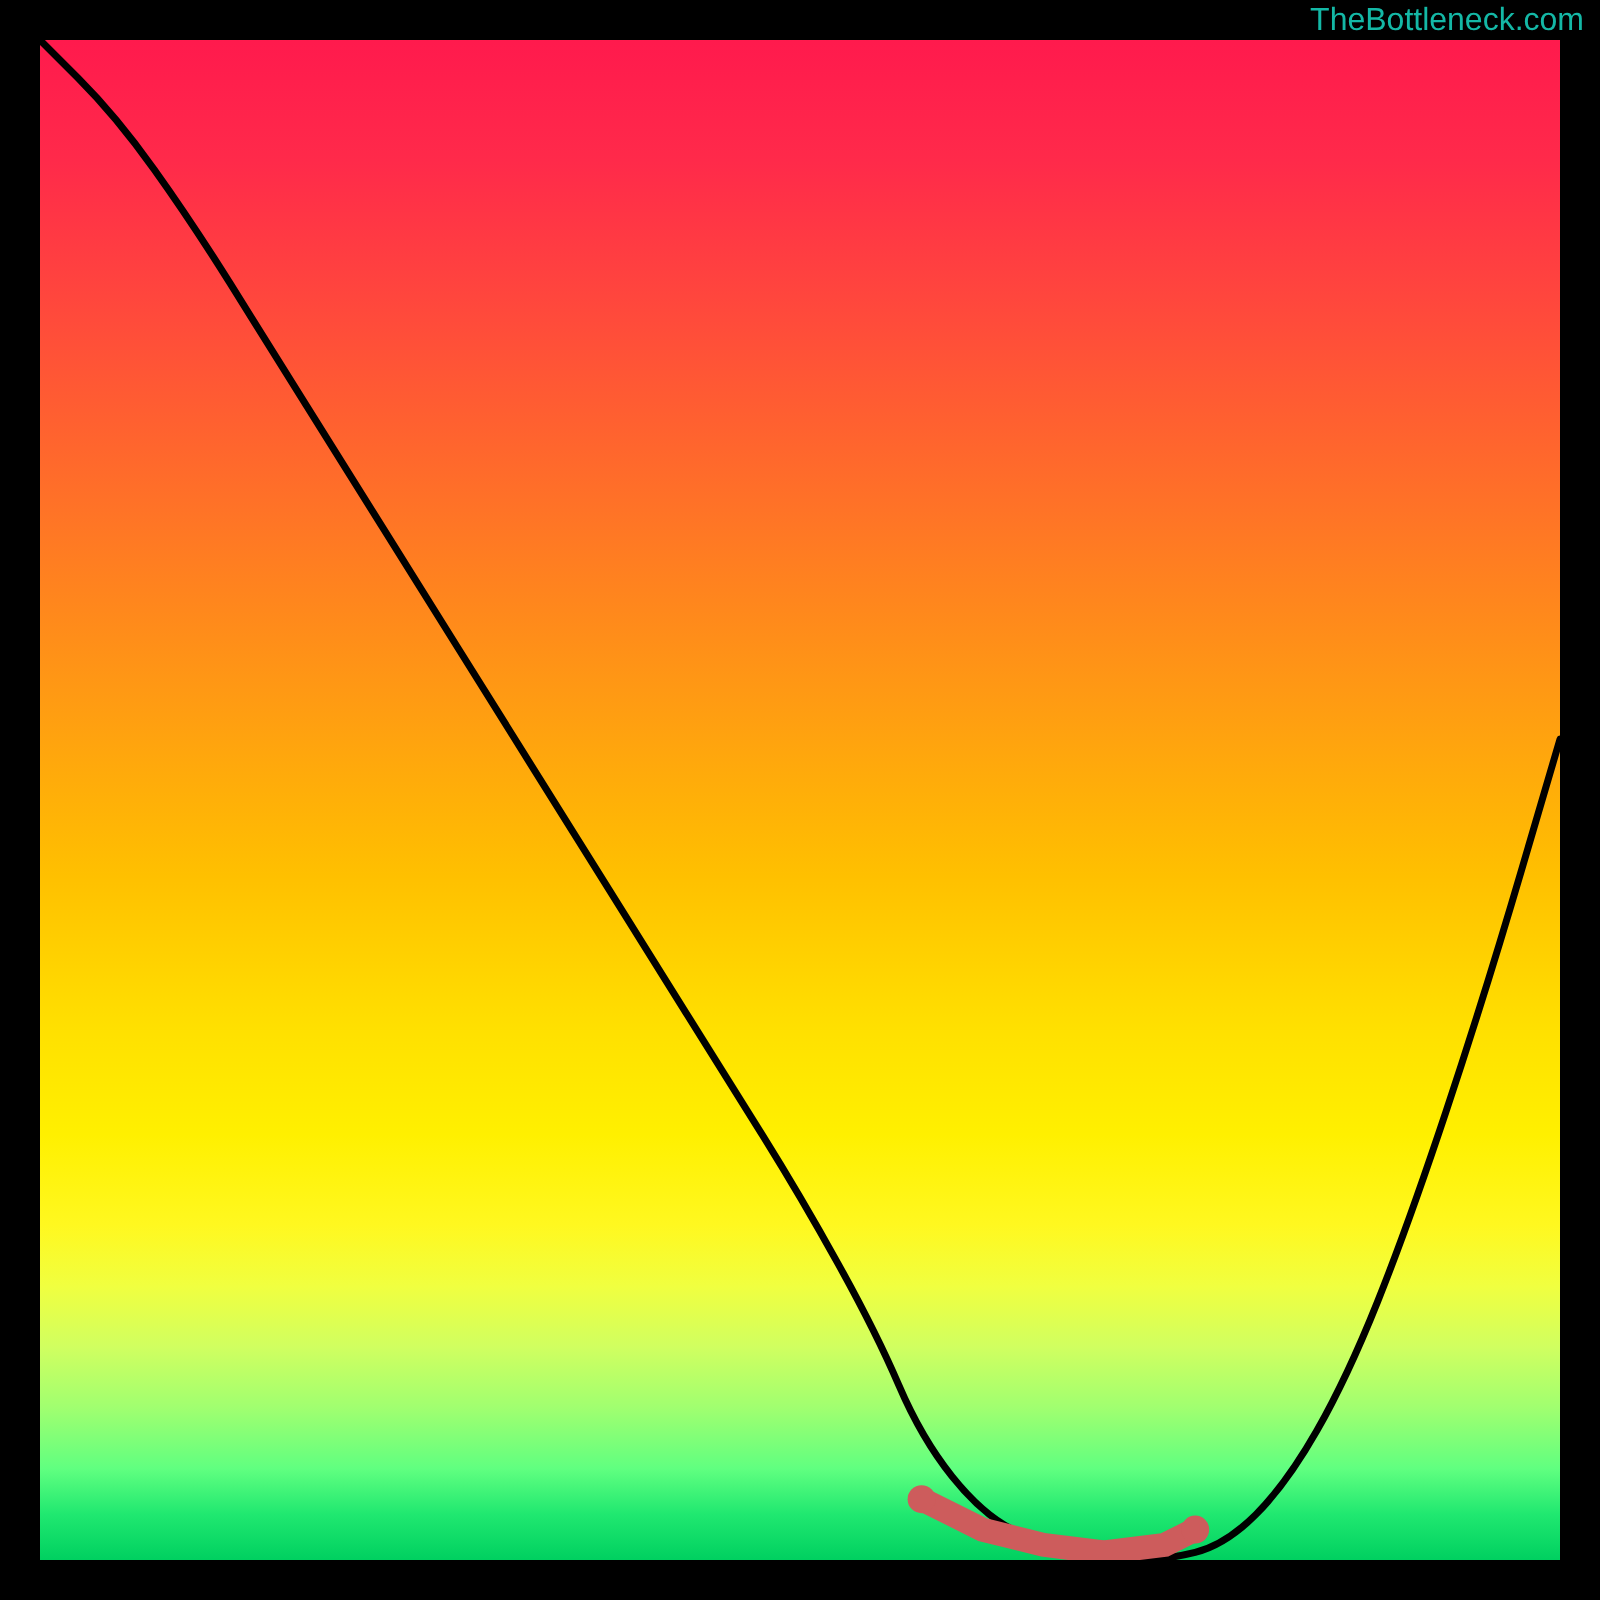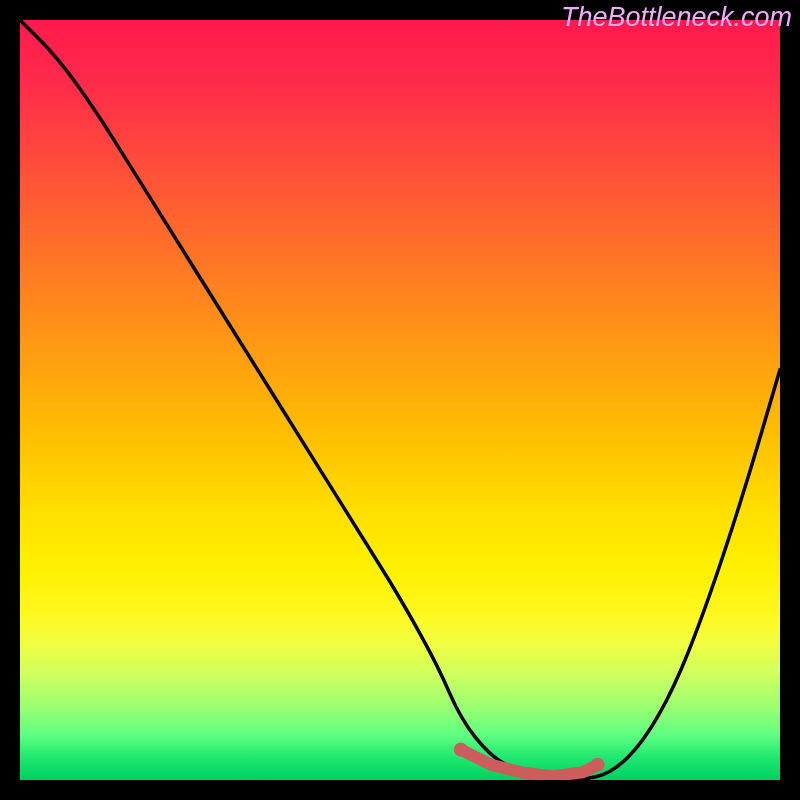--- a/index.html
+++ b/index.html
@@ -8,25 +8,24 @@
     height: 800px;
     background: #000;
     font-family: Arial, sans-serif;
     position: relative;
     overflow: hidden;
   }
   .watermark {
     position: absolute;
     top: 2px;
     right: 8px;
-    color: #f0abfc;
-    font-size: 27px;
+    color: #14b8a6;
+    font-size: 16px;
     font-weight: 500;
     z-index: 10;
-    font-style: italic;
   }
   .chart-area {
     position: absolute;
     left: 20px;
     top: 20px;
     width: 760px;
     height: 760px;
   }
   .gradient-bg {
     position: absolute;

